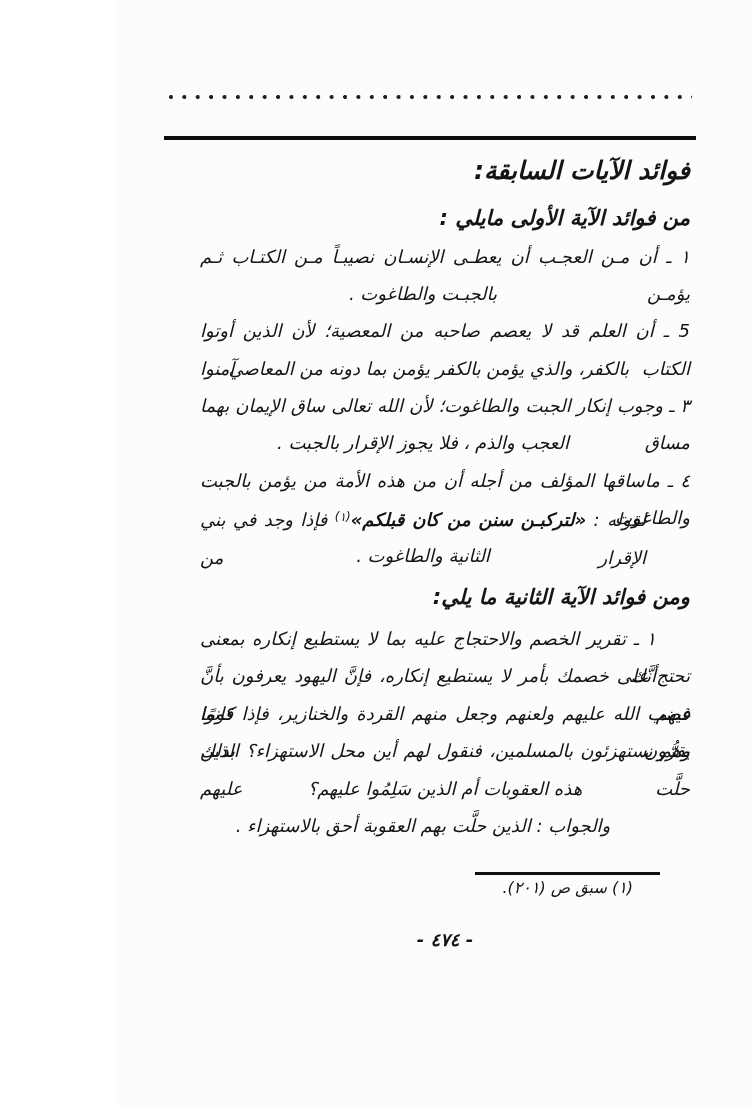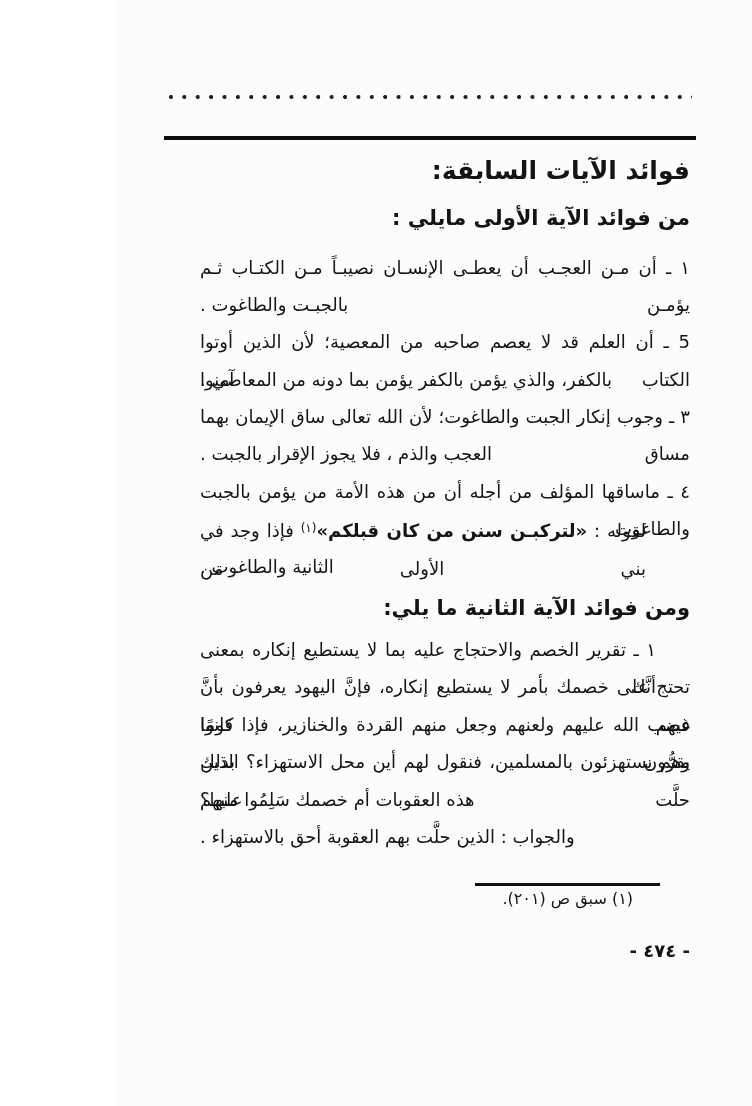--- a/index.html
+++ b/index.html
@@ -9,20 +9,21 @@
     height: 1106px;
     box-sizing: border-box;
     background: #fcfcfa;
     color: #141414;
     direction: rtl;
     padding: 0 62px 0 85px;
     overflow: hidden;
     font-family: "DejaVu Sans", sans-serif;
     font-size: 18px;
     line-height: 37.4px;
+    font-style: italic;
   }
   
   .dots-line {
     margin: 94px -2px 0 -32px;
     height: 6px;
     background-image: radial-gradient(circle at 3px 3px, #1e1e1e 1.7px, transparent 2.3px);
     background-size: 13.4px 6px;
     background-repeat: repeat-x;
   }
   
@@ -39,32 +40,32 @@
     text-align: right;
   }
   .section-heading {
     font-size: 21px;
     font-weight: bold;
     line-height: 34px;
     text-align: right;
   }
   .h2 { margin-top: 12px; }
   .h3 { margin-top: 6px; }
-  .lines { margin-top: 14px; }
+  .lines { margin-top: 3px; }
   .lines2 { margin-top: 6px; }
   .line {
     height: 37.4px;
     white-space: nowrap;
   }
   .full {
     text-align: justify;
     text-align-last: justify;
     white-space: normal;
   }
-  .end { text-align: left; }
+  .end { text-align: center; }
   .ind  { padding-right: 44px; }  
   .ind1 { padding-right: 34px; }  
   .q { font-weight: bold; }
   .fnref {
     font-size: 12px;
     vertical-align: 5px;
     font-weight: normal;
   }
   .fn-rule {
     margin-top: 28px;
@@ -74,21 +75,21 @@
     background: #111;
   }
   .fn-text {
     padding-right: 57px;
     font-size: 16px;
     line-height: 26px;
     text-align: right;
   }
   .page-number {
     margin-top: 26px;
-    text-align: right;
+    text-align: center;
     font-size: 18px;
     font-weight: bold;
     letter-spacing: 2px;
     line-height: 26px;
   }
 </style>
 </head>
 <body>
 
 <div class="paper">
@@ -102,32 +103,32 @@
   <div class="section-heading h2">من فوائد الآية الأولى مايلي :</div>
 
   <div class="lines">
     <div class="line full">١ ـ أن مـن العجـب أن يعطـى الإنسـان نصيبـاً مـن الكتـاب ثـم يؤمـن</div>
     <div class="line end ind">بالجبـت والطاغوت .</div>
     <div class="line full">5 ـ أن العلم قد لا يعصم صاحبه من المعصية؛ لأن الذين أوتوا الكتاب آمنوا</div>
     <div class="line end ind">بالكفر، والذي يؤمن بالكفر يؤمن بما دونه من المعاصي .</div>
     <div class="line full">٣ ـ وجوب إنكار الجبت والطاغوت؛ لأن الله تعالى ساق الإيمان بهما مساق</div>
     <div class="line end ind">العجب والذم ، فلا يجوز الإقرار بالجبت .</div>
     <div class="line full">٤ ـ ماساقها المؤلف من أجله أن من هذه الأمة من يؤمن بالجبت والطاغوت</div>
-    <div class="line full ind"><span>لقوله : </span><span class="q">«لتركبـن سنن من كان قبلكم»</span><span class="fnref">(١)</span><span> فإذا وجد في بني الأولى من</span></div>
+    <div class="line full ind"><span>لقوله : </span><span class="q">«لتركبـن سنن من كان قبلكم»</span><span class="fnref">(١)</span><span> فإذا وجد في بني الإقرار من</span></div>
     <div class="line end ind">الثانية والطاغوت .</div>
   </div>
 
   <div class="section-heading h3">ومن فوائد الآية الثانية ما يلي:</div>
 
   <div class="lines2">
     <div class="line full ind1">١ ـ تقرير الخصم والاحتجاج عليه بما لا يستطيع إنكاره بمعنى أنَّك</div>
     <div class="line full">تحتج على خصمك بأمر لا يستطيع إنكاره، فإنَّ اليهود يعرفون بأنَّ فيهم قومًا</div>
     <div class="line full">غضب الله عليهم ولعنهم وجعل منهم القردة والخنازير، فإذا كانوا يقرُّون بذلك</div>
     <div class="line full">وهم يستهزئون بالمسلمين، فنقول لهم أين محل الاستهزاء؟ الذين حلَّت عليهم</div>
-    <div class="line end">هذه العقوبات أم خصمك سَلِمُوا منها؟</div>
+    <div class="line end">هذه العقوبات أم الذين سَلِمُوا عليهم؟</div>
     <div class="line end ind">والجواب : الذين حلَّت بهم العقوبة أحق بالاستهزاء .</div>
   </div>
 
   <div class="fn-rule"></div>
 
   <div class="fn-text">(١) سبق ص (٢٠١).</div>
 
   <div class="page-number">- ٤٧٤ -</div>
 
 </div>

